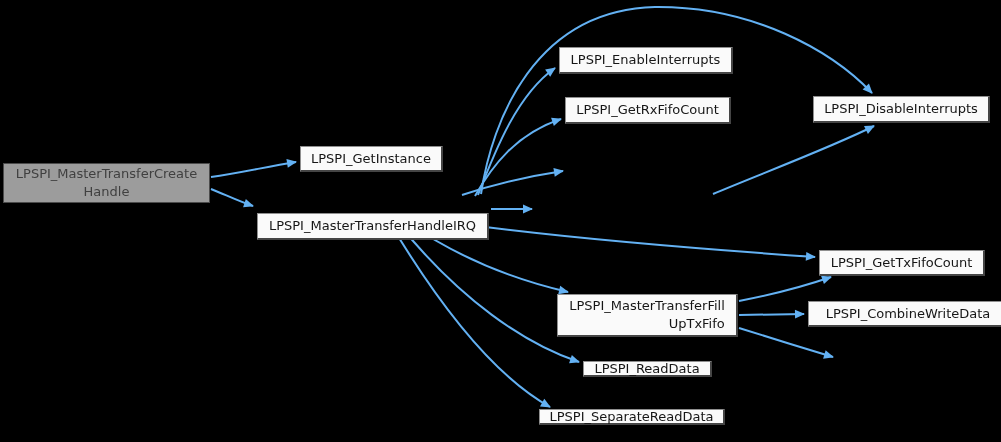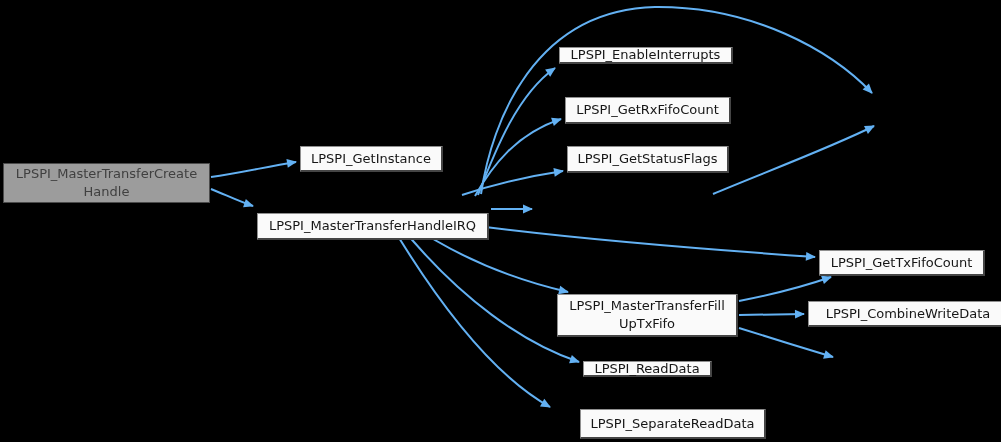--- a/index.html
+++ b/index.html
@@ -49,31 +49,31 @@
     border-color: #4b4b4b;
     color: #404040;
     cursor: default;
   }
   .node span { display: block; }
 
   
   #n-create-handle            { left: 3px;   top: 163px; width: 207px; height: 40px; }
   #n-get-instance             { left: 300px; top: 146px; width: 143px; height: 26px; }
   #n-handle-irq               { left: 257px; top: 196px; width: 232px; height: 27px; margin-top: 17px; }
-  #n-enable-interrupts        { left: 559px; top: 47px;  width: 174px; height: 17px; }
+  #n-enable-interrupts        { left: 559px; top: 47px;  width: 174px; height: 27px; }
   #n-get-rx-fifo-count        { left: 565px; top: 97px;  width: 166px; height: 27px; justify-content: center; }
   #n-get-status-flags         { left: 567px; top: 146px; width: 162px; height: 27px; }
   #n-master-transfer-complete { left: 536px; top: 195px; width: 223px; height: 27px; }
   #n-disable-interrupts       { left: 813px; top: 96px;  width: 177px; height: 27px; }
   #n-get-tx-fifo-count        { left: 819px; top: 250px; width: 166px; height: 26px; }
-  #n-fill-up-tx-fifo          { left: 557px; top: 294px; width: 181px; height: 43px; }
+  #n-fill-up-tx-fifo          { left: 557px; top: 294px; width: 181px; height: 43px; text-align: right; }
   #n-combine-write-data       { left: 808px; top: 301px; width: 201px; height: 26px; }
   #n-write-data               { left: 837px; top: 351px; width: 128px; height: 26px; }
   #n-read-data                { left: 583px; top: 361px; width: 129px; height: 16px; }
-  #n-separate-read-data       { left: 580px; top: 409px; width: 186px; height: 30px; }
+  #n-separate-read-data       { left: 539px; top: 409px; width: 186px; height: 16px; }
 </style>
 </head>
 <body>
 
 <div class="canvas">
 
   <svg class="edge-layer" viewBox="0 0 1001 442" xmlns="http://www.w3.org/2000/svg">
     <defs>
       <marker id="arrowhead" viewBox="0 0 10 10" refX="9" refY="5" markerWidth="13" markerHeight="10" orient="auto" markerUnits="userSpaceOnUse">
         <path d="M0,0.6 L10,5 L0,9.4 z" fill="#63b1f3"></path>
@@ -111,25 +111,25 @@
   </div>
 
   <div class="node" id="n-enable-interrupts">
     <span>LPSPI_EnableInterrupts</span>
   </div>
 
   <div class="node" id="n-get-rx-fifo-count">
     <span>LPSPI_GetRxFifoCount</span>
   </div>
 
-  <div class="node" id="n-get-status-flags">
-    <span>LPSPI_GetStatusFlags</span>
-  </div>
 
 
+  <div class="node" id="n-disable-interrupts">
+    <span>LPSPI_DisableInterrupts</span>
+  </div>
 
   <div class="node" id="n-get-tx-fifo-count">
     <span>LPSPI_GetTxFifoCount</span>
   </div>
 
   <div class="node" id="n-fill-up-tx-fifo">
     <span>LPSPI_MasterTransferFill
 UpTxFifo</span>
   </div>
 

